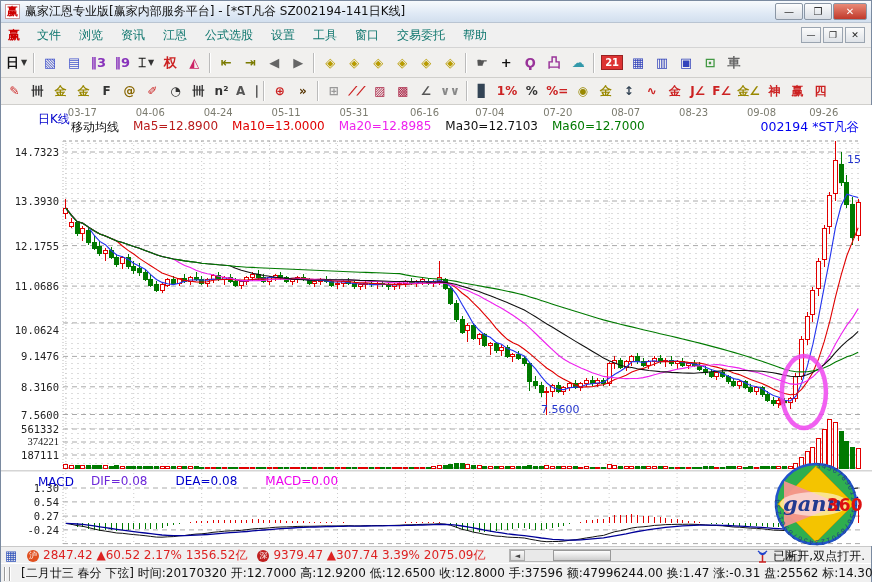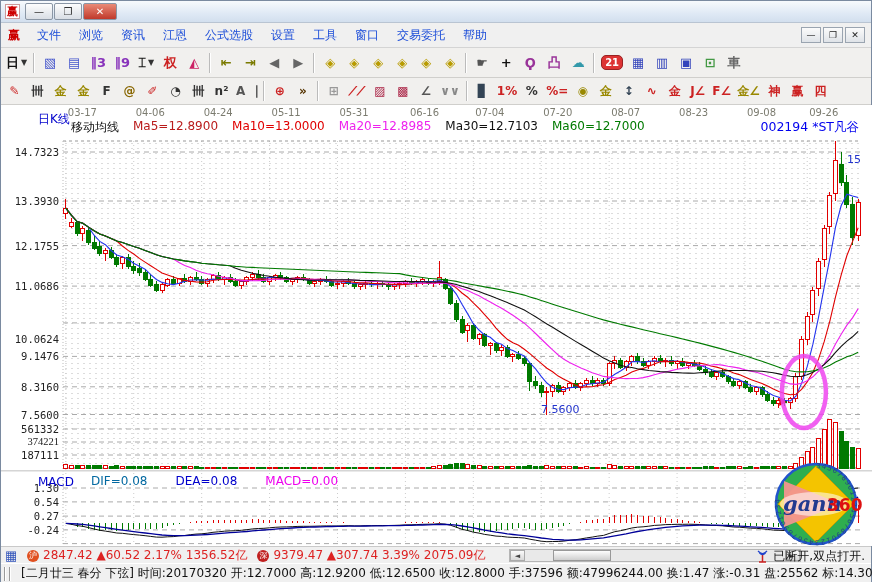--- a/index.html
+++ b/index.html
@@ -10,32 +10,32 @@
   .titlebar { height:22px; background:linear-gradient(#f7fafd,#dfe9f5 60%,#d2dfee); border-bottom:1px solid #b9c4d2; display:flex; align-items:center; padding:0 4px; }
   .titlebar .app-icon { width:15px; height:15px; background:#fff; border:1px solid #c99; color:#c00; font-weight:bold; font-size:11px; line-height:13px; text-align:center; margin-right:5px; }
   .titlebar .title-text { flex:1; font-size:12px; color:#111; white-space:nowrap; overflow:hidden; }
   .winbtns { display:flex; gap:1px; }
   .winbtn { width:28px; height:17px; border:1px solid #8a96a5; border-radius:2px; background:linear-gradient(#fdfdfd,#d9dee5); font-size:10px; line-height:15px; text-align:center; color:#333; cursor:default; }
   .winbtn.close { background:linear-gradient(#e98a77,#c0392b); color:#fff; width:34px; }
 
   
   .menubar { height:25px; background:#f0f0f0; border-bottom:1px solid #d4d4d4; display:flex; align-items:center; padding:0 3px; }
   .menubar .app-icon2 { width:16px; height:16px; color:#c00; font-weight:bold; font-size:12px; line-height:16px; text-align:center; margin:0 6px 0 2px; }
-  .menu-item { padding:3px 9px; color:#1d4ed8; cursor:default; }
+  .menu-item { padding:3px 9px; color:#0f766e; cursor:default; }
   .mdi-btns { margin-left:auto; display:flex; gap:2px; padding-right:3px; }
   .mdi-btn { width:20px; height:16px; border:1px solid #9aa4b0; background:linear-gradient(#fbfbfb,#dfe3e8); font-size:9px; line-height:14px; text-align:center; color:#222; }
 
   
   .toolbar { background:#f1f0ee; border-bottom:1px solid #d0cfcc; display:flex; align-items:center; padding:1px 2px; }
   .tb1 { height:30px; } .tb2 { height:27px; }
   .tbtn { min-width:24px; height:24px; display:flex; align-items:center; justify-content:center; font-size:13px; font-weight:bold; border:1px solid transparent; padding:0 2px; cursor:default; white-space:nowrap; }
   .tb2 .tbtn { min-width:23px; height:21px; font-size:12px; }
   .tbtn .dd { font-size:8px; color:#333; margin-left:2px; font-weight:normal; }
   .tbsep { width:2px; height:20px; border-left:1px solid #bbb; border-right:1px solid #fff; margin:0 3px; }
-  .box21 { background:#d33; color:#fff !important; font-size:10px; padding:1px 3px; border-radius:5px; border:1px solid #922; }
+  .box21 { background:#d33; color:#fff !important; font-size:10px; padding:1px 3px; border-radius:0; border:1px solid #922; }
 
   
   #chart-area { position:relative; width:872px; height:441px; background:#fff; }
   #plot-dots { position:absolute; left:62px; top:36px; width:798px; height:330px; background-image:radial-gradient(#dcdcdc 0.7px, transparent 0.8px); background-size:6px 5px; z-index:0; }
   #chart-svg { position:absolute; left:0; top:0; z-index:1; }
   .ovl { position:absolute; z-index:2; white-space:nowrap; }
   .pane-label { color:#0000cc; font-size:12px;margin-left:30px; }
   .date-label { color:#7b7b6f; font-size:10px; }
   .axis-label { color:#222; font-size:10.5px; text-align:right; width:56px; font-family:"DejaVu Sans Mono","Liberation Mono",monospace; }
   .ma-item { font-size:12px; margin-right:14px; }
@@ -58,20 +58,21 @@
   .info-grip { width:3px; height:14px; border-left:1px solid #999; border-right:1px solid #fff; margin-left:3px; }
   .info-panel { margin-left:4px; height:16px; line-height:15px; padding:0 6px; color:#111; font-size:12px; white-space:nowrap; }
 </style>
 </head>
 <body>
 
 <div id="app">
 
   <div class="titlebar">
     <div class="app-icon">赢</div>
+    <div class="title-text">赢家江恩专业版[赢家内部服务平台] - [*ST凡谷  SZ002194-141日K线]</div>
     <div class="winbtns" id="winbtns">
         <div class="winbtn">—</div>
         <div class="winbtn">❐</div>
         <div class="winbtn close">✕</div>
       </div>
   </div>
 
   <div class="menubar">
     <div class="app-icon2">赢</div>
     <div id="menu-items" style="display:flex;">
@@ -947,35 +948,35 @@
           <span class="ma-item" style="color: rgb(17, 17, 17);">Ma30=12.7103</span>
           <span class="ma-item" style="color: rgb(0, 122, 0);">Ma60=12.7000</span>
         </span>
     </div>
     <div class="ovl" style="right: 14px; top: 14px; font-size: 12.5px; color: rgb(0, 0, 238);" id="stock-label">002194 *ST凡谷</div>
     <div id="axis-labels">
         <div class="ovl axis-label" style="left: 2px; top: 41px;">14.7323</div>
         <div class="ovl axis-label" style="left: 2px; top: 90.0184px;">13.3930</div>
         <div class="ovl axis-label" style="left: 2px; top: 134.579px;">12.1755</div>
         <div class="ovl axis-label" style="left: 2px; top: 175.091px;">11.0686</div>
-        <div class="ovl axis-label" style="left: 2px; top: 228px;">10.0624</div>
+        <div class="ovl axis-label" style="left: 2px; top: 219px;">10.0624</div>
         <div class="ovl axis-label" style="left: 2px; top: 245.4px;">9.1476</div>
         <div class="ovl axis-label" style="left: 2px; top: 275.837px;">8.3160</div>
         <div class="ovl axis-label" style="left: 2px; top: 303.506px;">7.5600</div>
         <div class="ovl axis-label" style="left: 2px; top: 318px;">561332</div>
         <div class="ovl axis-label" style="left: 2px; top: 331px; font-family: Liberation Serif, serif;">374221</div>
         <div class="ovl axis-label" style="left: 2px; top: 344px;">187111</div>
         <div class="ovl axis-label" style="left: 2px; top: 377.04px;">1.30</div>
         <div class="ovl axis-label" style="left: 2px; top: 390.912px;">0.54</div>
         <div class="ovl axis-label" style="left: 2px; top: 405.056px;">0.27</div>
         <div class="ovl axis-label" style="left: 2px; top: 418.928px;">-0.24</div>
       </div>
     <div class="ovl pane-label" style="left:7px; top:370px;">MACD</div>
     <div class="ovl" style="left:90px; top:369px; display:flex;" id="macd-header">
-        <span class="ma-item" style="color: #0369a1; margin-right: 28px; font-size: 12px;">DIF=0.08</span>
+        <span class="ma-item" style="color: #6d28d9; margin-right: 28px; font-size: 12px;">DIF=0.08</span>
         <span class="ma-item" style="color: rgb(0, 0, 204); margin-right: 28px; font-size: 12px;">DEA=0.08</span>
         <span class="ma-item" style="color: rgb(238, 0, 238); margin-right: 28px; font-size: 12px;">MACD=0.00</span>
       </div>
     <div class="ovl anno" id="anno-low" style="left: 539.894px; top: 298px;">7.5600</div>
     <div class="ovl anno" style="left:846px; top:48px;" id="anno-level">15</div>
   </div>
 
   <div class="statusbar1">
     <div class="seg" style="left:0;">
       <span class="cal-icon">▦</span>

